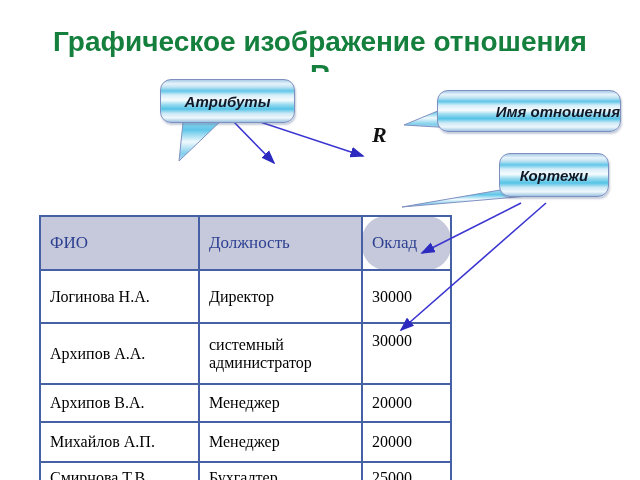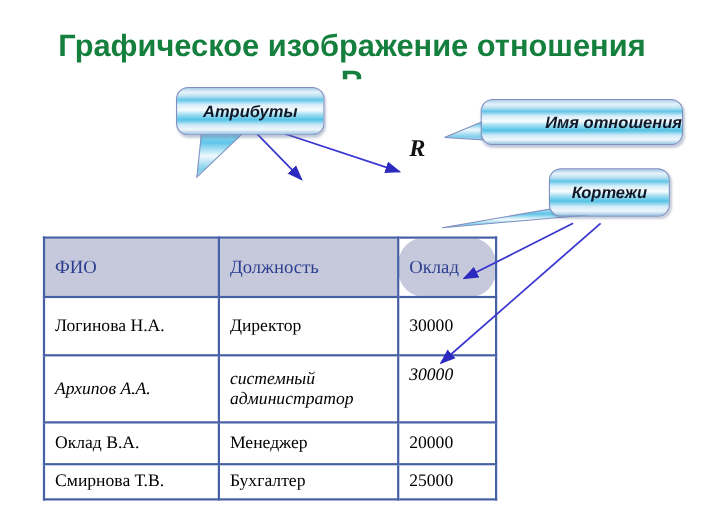--- a/index.html
+++ b/index.html
@@ -127,27 +127,32 @@
         <th class="col-pos">Должность</th>
         <th class="col-sal">Оклад</th>
       </tr>
     </thead>
     <tbody>
       <tr style="height:53px;">
         <td>Логинова Н.А.</td>
         <td>Директор</td>
         <td>30000</td>
       </tr>
-      <tr style="height:61px;font-style:italic;">
+      <tr style="height:61px;">
         <td>Архипов А.А.</td>
         <td>системный администратор</td>
         <td style="vertical-align:top;padding-top:8px;">30000</td>
       </tr>
       <tr style="height:38px;">
-        <td>Оклад В.А.</td>
+        <td>Архипов В.А.</td>
+        <td>Менеджер</td>
+        <td>20000</td>
+      </tr>
+      <tr style="height:40px;">
+        <td>Михайлов А.П.</td>
         <td>Менеджер</td>
         <td>20000</td>
       </tr>
       <tr style="height:32px;padding-left:20px;">
         <td>Смирнова Т.В.</td>
         <td>Бухгалтер</td>
         <td>25000</td>
       </tr>
     </tbody>
   </table>

